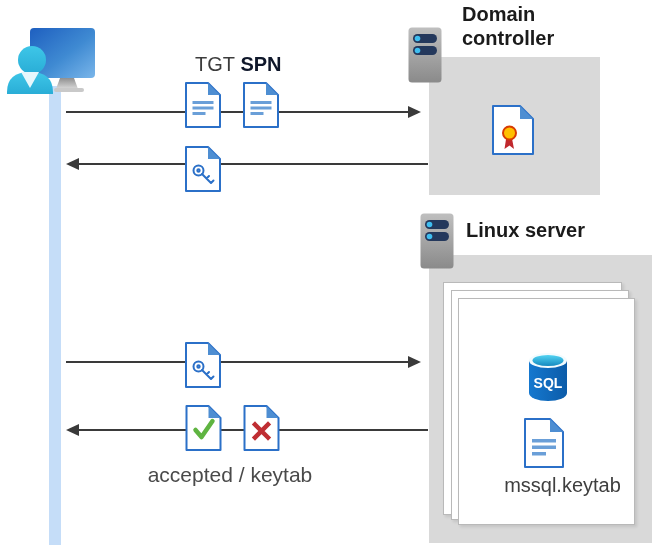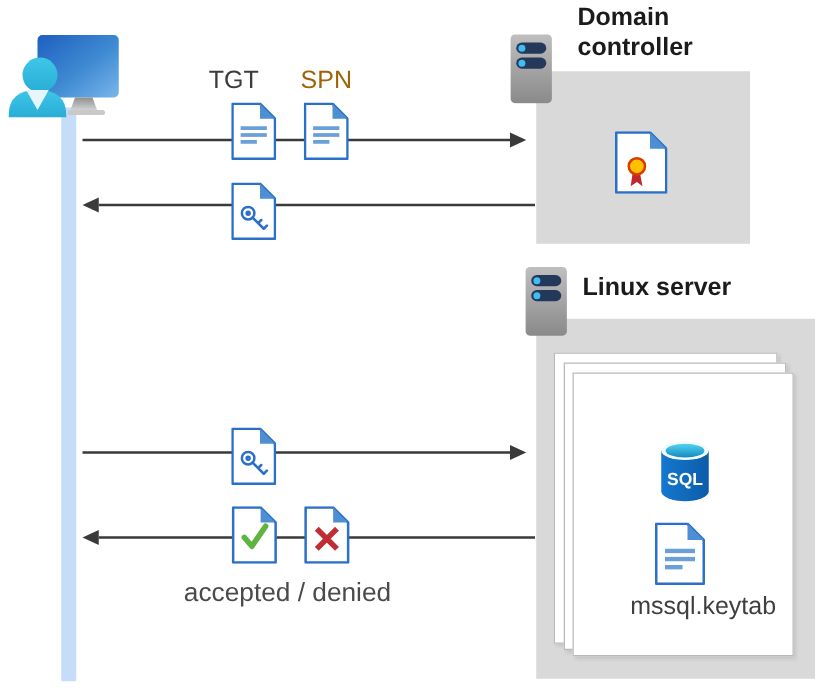--- a/index.html
+++ b/index.html
@@ -29,22 +29,22 @@
   .card-mid{left:451px;top:290px;width:176px;height:228px;}
   .card-front{left:458px;top:298px;width:175px;height:225px;}
 
   .icon{position:absolute;}
 
   
   .lbl{position:absolute;color:#1b1b1b;}
   .lbl-client{left:6px;top:1px;width:100px;text-align:center;font-size:21px;font-weight:bold;}
   .lbl-dc{left:462px;top:2px;width:150px;font-size:20px;font-weight:bold;line-height:24px;}
   .lbl-linux{left:466px;top:219px;width:180px;font-size:20px;font-weight:bold;}
-  .lbl-tgt{left:165px;top:53px;width:44px;text-align:center;font-size:20px;font-weight:400;color:#3c3c3c;}
-  .lbl-spn{left:239px;top:53px;width:44px;text-align:center;font-size:20px;font-weight:400;color:#a16207;}
+  .lbl-tgt{left:193px;top:53px;width:44px;text-align:center;font-size:20px;font-weight:400;color:#3c3c3c;}
+  .lbl-spn{left:239px;top:53px;width:44px;text-align:center;font-size:20px;font-weight:700;color:#0f172a;}
   .lbl-accepted{left:120px;top:463px;width:220px;text-align:center;font-size:21px;font-weight:400;color:#4a4a4a;}
   .lbl-container{left:458px;top:310px;width:175px;text-align:center;font-size:20px;font-weight:bold;color:#1a1a1a;}
   .lbl-keytab{left:458px;top:474px;width:209px;text-align:center;font-size:20px;font-weight:400;color:#3f3f3f;}
 
   
   .doc-page{fill:#fff;stroke:var(--doc-border-blue,#2b70c8);stroke-width:2;stroke-linejoin:round;}
   .doc-fold{fill:var(--doc-fold-blue,#4e8ed2);}
   .doc-line{fill:var(--doc-line-blue,#6a9fd8);}
   .key-stroke{stroke:var(--doc-border-blue,#2b70c8);fill:none;stroke-width:2;stroke-linecap:round;stroke-linejoin:round;}
   .check-stroke{stroke:var(--check-green,#5fb441);stroke-width:4.5;fill:none;stroke-linecap:round;stroke-linejoin:round;}
@@ -201,16 +201,16 @@
     <path class="doc-fold" d="M26 1 v13 h13 z"></path>
     <rect class="doc-line" x="8" y="21" width="24" height="3.5"></rect>
     <rect class="doc-line" x="8" y="27.5" width="24" height="3.5"></rect>
     <rect class="doc-line" x="8" y="34" width="14" height="3.5"></rect>
   </svg>
 
   <div class="lbl lbl-dc">Domain controller</div>
   <div class="lbl lbl-linux">Linux server</div>
   <div class="lbl lbl-tgt">TGT</div>
   <div class="lbl lbl-spn">SPN</div>
-  <div class="lbl lbl-accepted">accepted / denied</div>
+  <div class="lbl lbl-accepted">accepted / keytab</div>
   <div class="lbl lbl-keytab">mssql.keytab</div>
 
 </div>
 
 </body></html>

